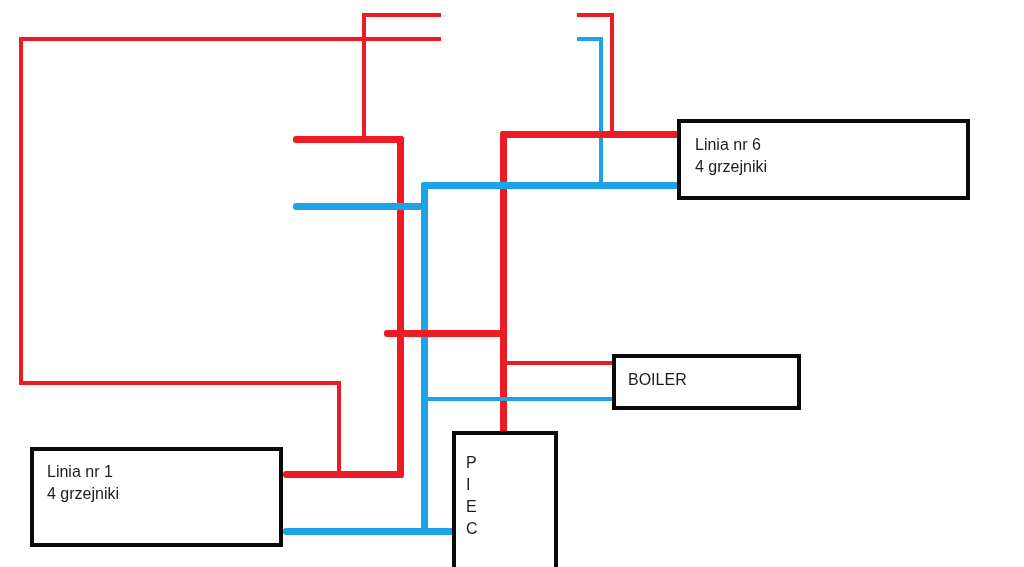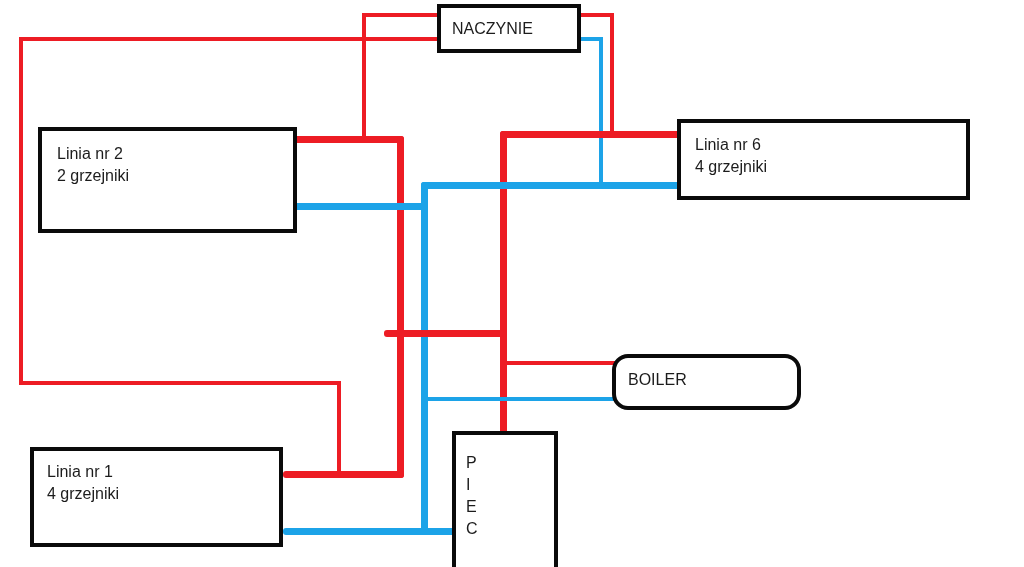--- a/index.html
+++ b/index.html
@@ -69,35 +69,28 @@
   <div class="pipe cold thick z3" style="left:293px;top:203px;width:133px;height:7px;"></div>
   <div class="pipe cold thick z3" style="left:421px;top:182px;width:7px;height:351px;"></div>
   <div class="pipe cold thick z3" style="left:421px;top:182px;width:260px;height:7px;"></div>
   <div class="pipe cold thick z3" style="left:283px;top:528px;width:175px;height:7px;"></div>
 
   <div class="pipe cold z2" style="left:577px;top:37px;width:26px;height:4px;"></div>
   <div class="pipe cold z2" style="left:599px;top:37px;width:4px;height:149px;"></div>
 
   <div class="pipe cold z3" style="left:424px;top:397px;width:192px;height:4px;"></div>
 
-  <div class="box" style="left:437px;top:4px;width:144px;height:49px;padding:10px 0 0 11px;">
-    <span class="lbl">NACZYNIE</span>
-  </div>
 
-  <div class="box" style="left:38px;top:127px;width:259px;height:106px;padding:12px 0 0 15px;">
-    <span class="lbl">Linia nr 2</span>
-    <span class="lbl">2 grzejniki</span>
-  </div>
 
   <div class="box" style="left:677px;top:119px;width:293px;height:81px;padding:11px 0 0 14px;">
     <span class="lbl">Linia nr 6</span>
     <span class="lbl">4 grzejniki</span>
   </div>
 
-  <div class="box" style="left:612px;top:354px;width:189px;height:56px;padding:11px 0 0 12px;border-radius:16px;">
+  <div class="box" style="left:612px;top:354px;width:189px;height:56px;padding:11px 0 0 12px;">
     <span class="lbl">BOILER</span>
   </div>
 
   <div class="box" style="left:30px;top:447px;width:253px;height:100px;padding:10px 0 17px 13px;">
     <span class="lbl">Linia nr 1</span>
     <span class="lbl">4 grzejniki</span>
   </div>
 
   <div class="box" style="left:452px;top:431px;width:106px;height:140px;border-bottom:none;">
     <div class="piec-letters">

